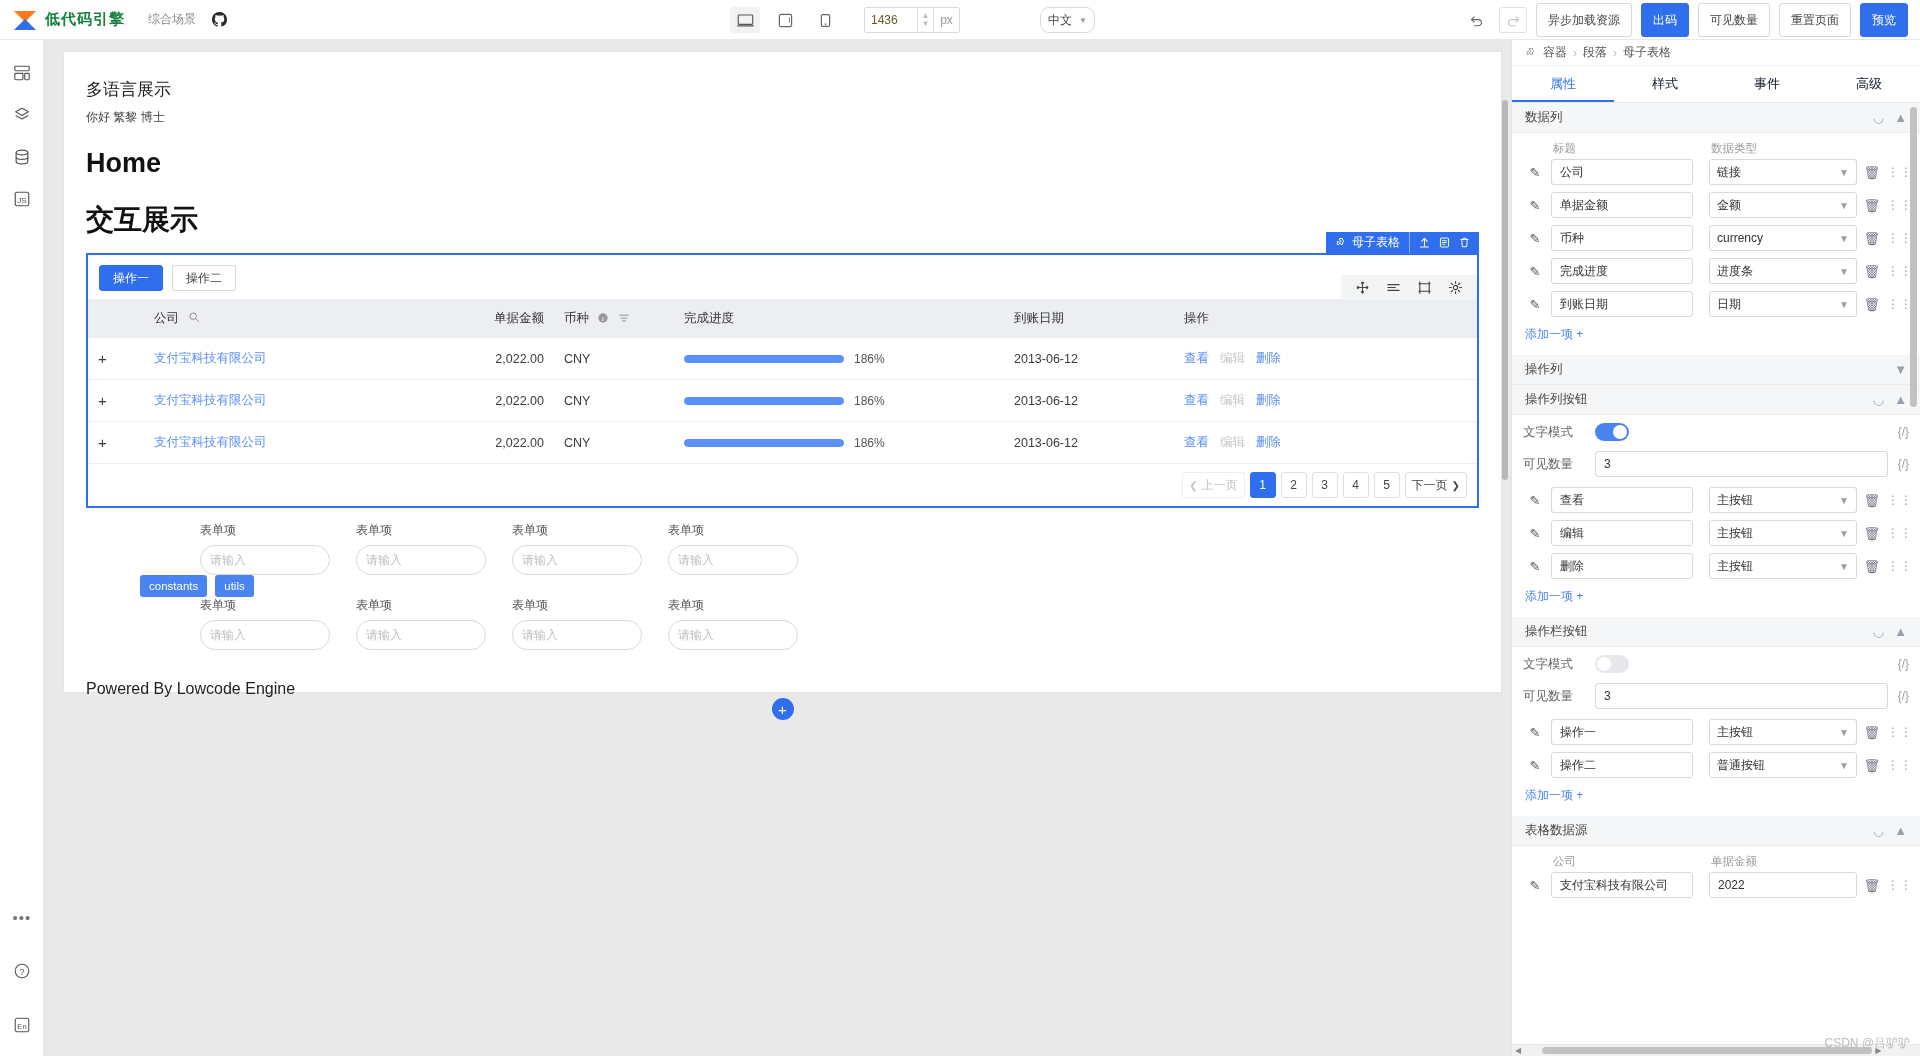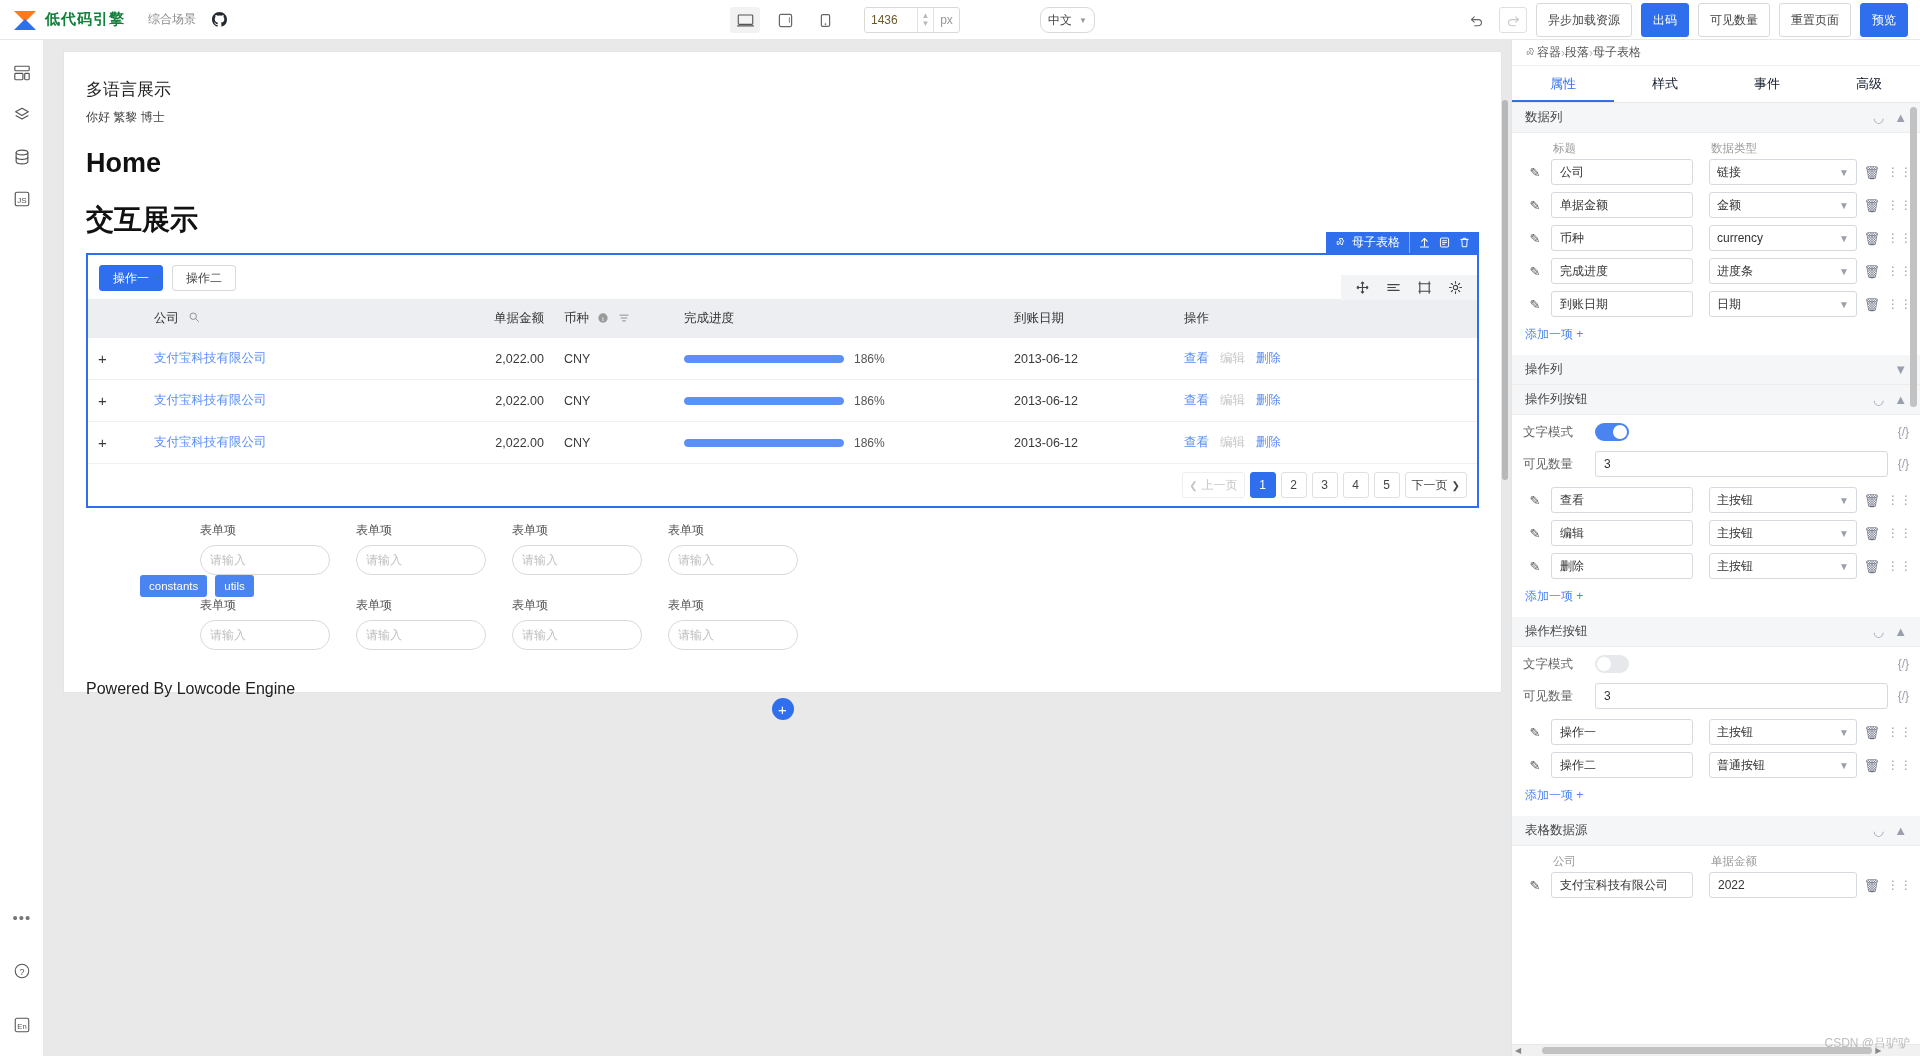--- a/index.html
+++ b/index.html
@@ -118,21 +118,21 @@
   .form-item input::placeholder { color:#bfbfbf; }
   .powered { font-size:16px; color:#222; padding: 26px 0 0 22px; }
   .add-fab { position:absolute; left:50%; transform:translateX(-50%); bottom:-28px;
       width:22px; height:22px; border-radius:50%; background:#2f6fed; color:#fff;
       display:flex; align-items:center; justify-content:center; font-size:15px; cursor:pointer; }
   .canvas-scroll { position:absolute; right:3px; top:60px; width:6px; height:380px;
       background:#b8b8b8; border-radius:4px; }
   
   .rightpanel { position:absolute; right:0; top:40px; width:409px; height:1016px;
       background:#fff; border-left:1px solid #e4e4e4; display:flex; flex-direction:column; }
-  .breadcrumb { height:26px; display:flex; align-items:center; padding:0 13px;
+  .breadcrumb { height:26px; display:flex; align-items:center; gap:6px; padding:0 13px;
       font-size:12px; color:#555; border-bottom:1px solid #f0f0f0; }
   .breadcrumb .sep { color:#bbb; }
   .ptabs { display:flex; border-bottom:1px solid #e8e8e8; }
   .ptab { flex:1; text-align:center; font-size:13px; color:#0f172a; padding:9px 0; cursor:pointer; }
   .ptab.active { color:#2f6fed; box-shadow: inset 0 -2px 0 #2f6fed; }
   .psections { flex:1; overflow:hidden; position:relative; }
   .sect-head { height:30px; background:#f5f6f8; display:flex; align-items:center;
       padding:0 13px; font-size:12.5px; color:#444; border-bottom:1px solid #ececec; }
   .sect-head .sp { flex:1; }
   .sh-icon { color:#9aa0ab; margin-left:10px; font-size:13px; cursor:pointer; }

